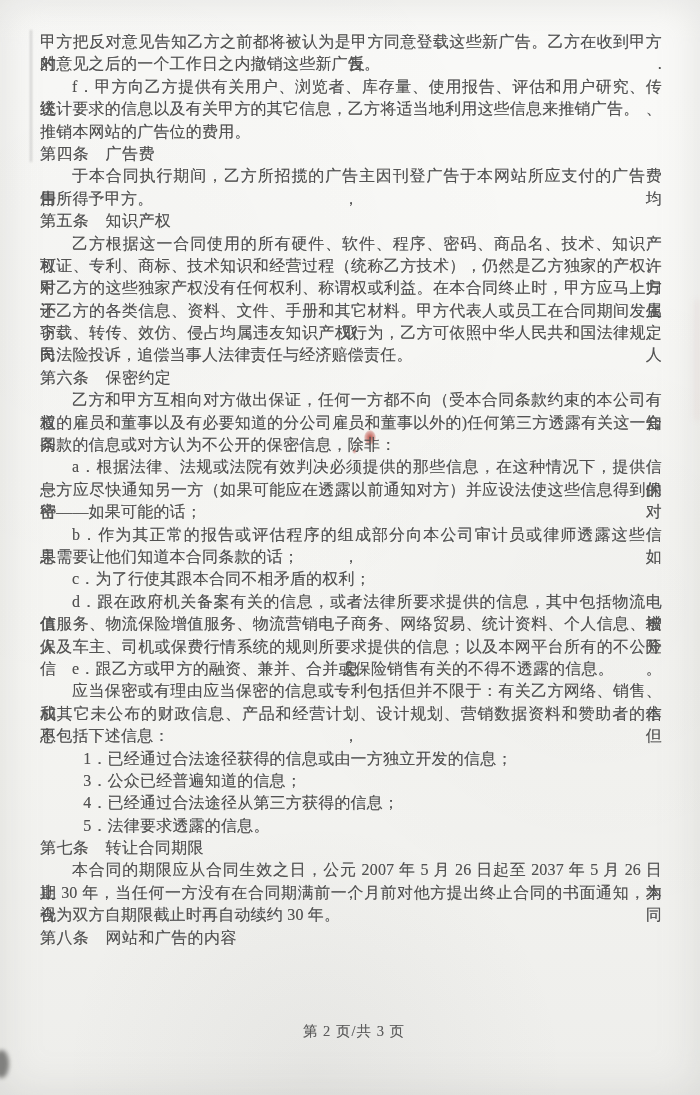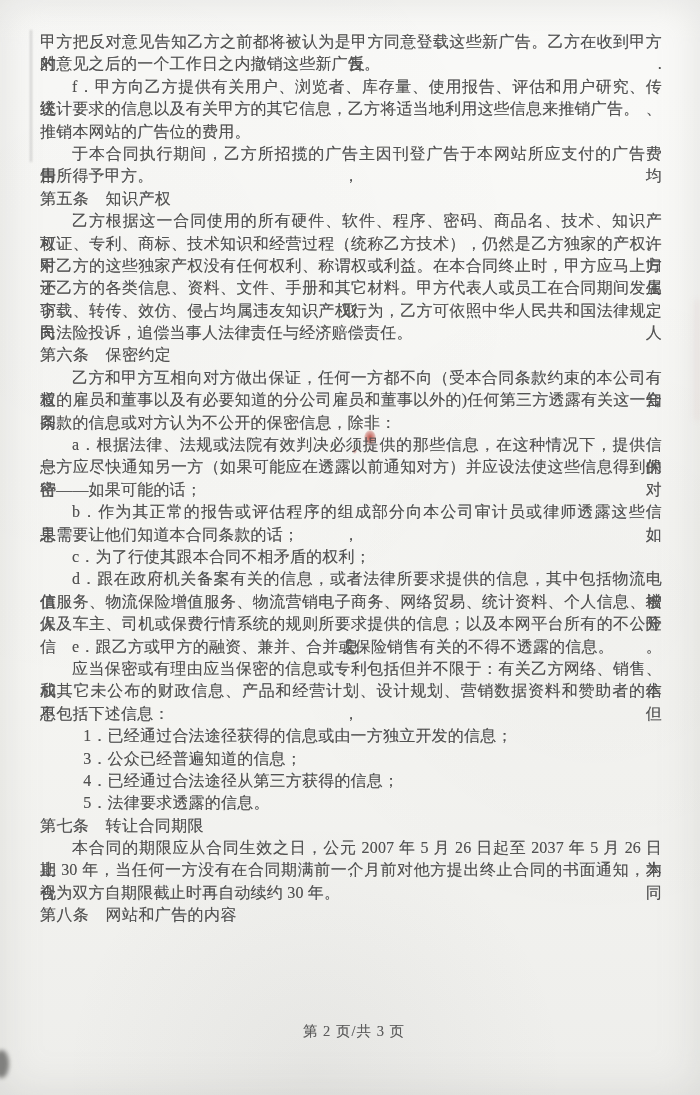--- a/index.html
+++ b/index.html
@@ -65,20 +65,21 @@
   <div class="red-mark"></div>
   <div class="red-mark-small"></div>
   <div class="blob-bottom-left"></div>
 
   <div class="content">
     <div class="ln j">甲方把反对意见告知乙方之前都将被认为是甲方同意登载这些新广告。乙方在收到甲方的反.</div>
     <div class="ln">对意见之后的一个工作日之内撤销这些新广告。</div>
     <div class="ln i2 j">f．甲方向乙方提供有关用户、浏览者、库存量、使用报告、评估和用户研究、传送、</div>
     <div class="ln">统计要求的信息以及有关甲方的其它信息，乙方将适当地利用这些信息来推销广告。</div>
     <div class="ln">推销本网站的广告位的费用。</div>
+    <div class="ln heading">第四条　广告费</div>
     <div class="ln i2 j">于本合同执行期间，乙方所招揽的广告主因刊登广告于本网站所应支付的广告费用，均</div>
     <div class="ln">告所得予甲方。</div>
     <div class="ln heading">第五条　知识产权</div>
     <div class="ln i2 j">乙方根据这一合同使用的所有硬件、软件、程序、密码、商品名、技术、知识产权、许</div>
     <div class="ln j">可证、专利、商标、技术知识和经营过程（统称乙方技术），仍然是乙方独家的产权。甲方</div>
     <div class="ln j">对乙方的这些独家产权没有任何权利、称谓权或利益。在本合同终止时，甲方应马上归还属</div>
     <div class="ln j">于乙方的各类信息、资料、文件、手册和其它材料。甲方代表人或员工在合同期间发生窃取、</div>
     <div class="ln j">下载、转传、效仿、侵占均属违友知识产权行为，乙方可依照中华人民共和国法律规定向人</div>
     <div class="ln">民法险投诉，追偿当事人法律责任与经济赔偿责任。</div>
     <div class="ln heading">第六条　保密约定</div>

